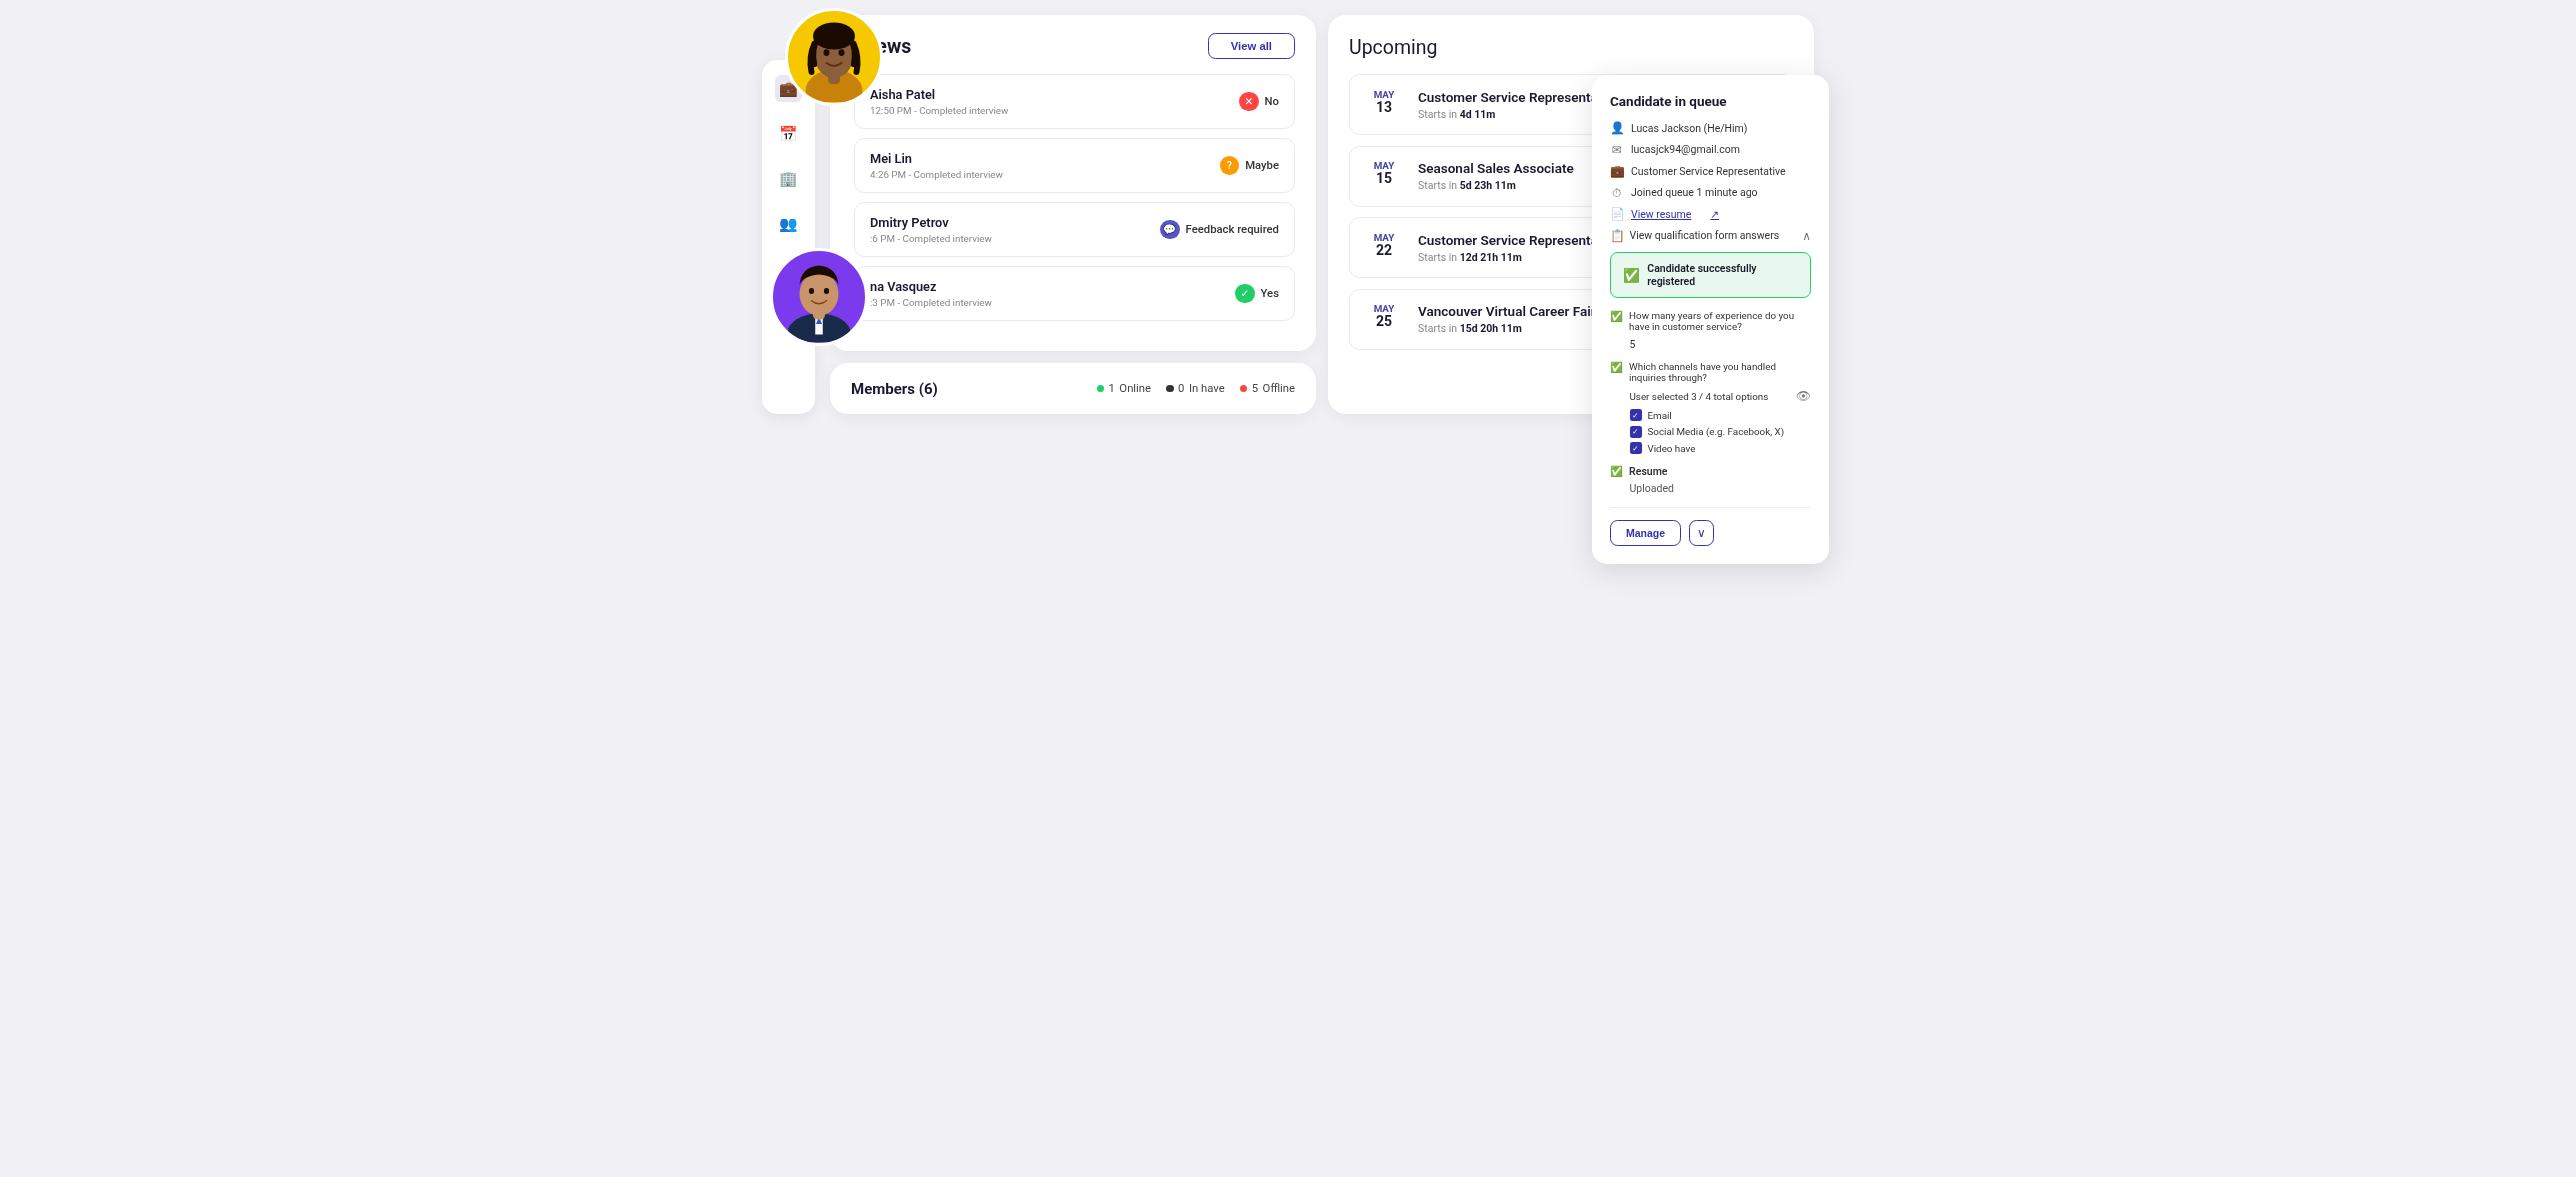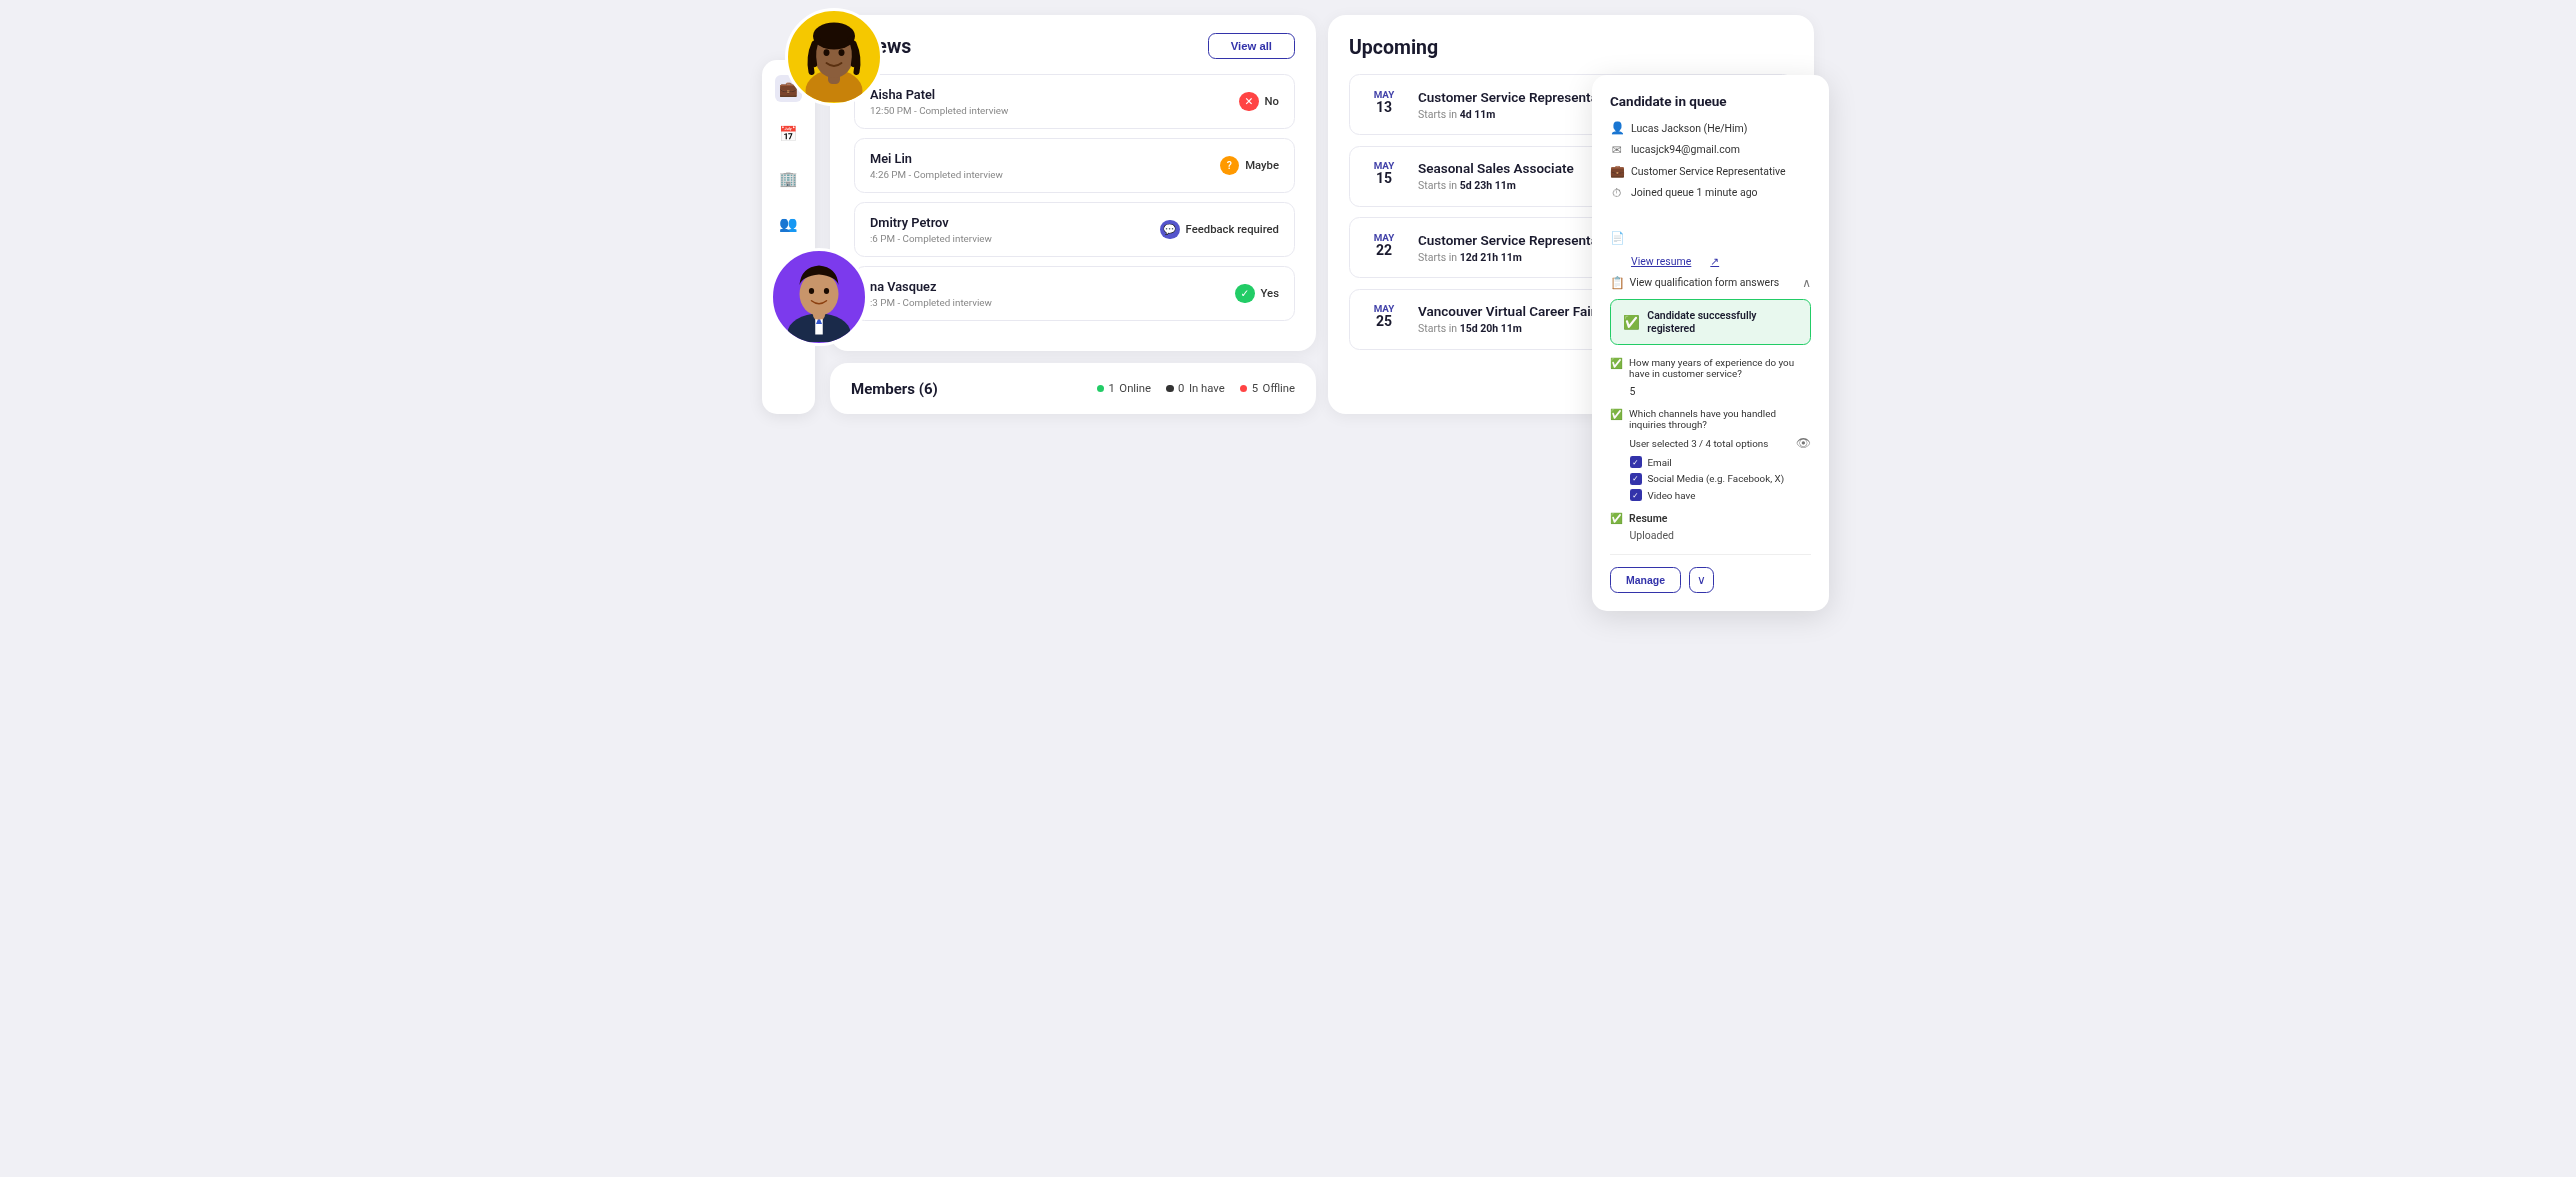--- a/index.html
+++ b/index.html
@@ -183,21 +183,21 @@
 
     
     .upcoming-card {
       grid-column: 2;
       grid-row: 1 / 3;
       position: relative;
     }
 
     .upcoming-title {
       font-size: 19.5px;
-      font-weight: 700;
+      font-weight: 400;
       color: #1a1a2e;
       margin-bottom: 15px;
     }
 
     .event-item {
       border: 1.1px solid #e8e8f0;
       border-radius: 10.5px;
       padding: 13.5px 15px;
       margin-bottom: 10.5px;
       display: flex;
@@ -311,21 +311,20 @@
       text-align: center;
     }
 
     .panel-link {
       color: #3333aa;
       text-decoration: underline;
       cursor: pointer;
       display: flex;
       align-items: center;
       gap: 19px;
-      margin-top: 48px;
     }
 
     .panel-section {
       display: flex;
       align-items: center;
       justify-content: space-between;
       margin-bottom: 9px;
     }
 
     .section-label {

